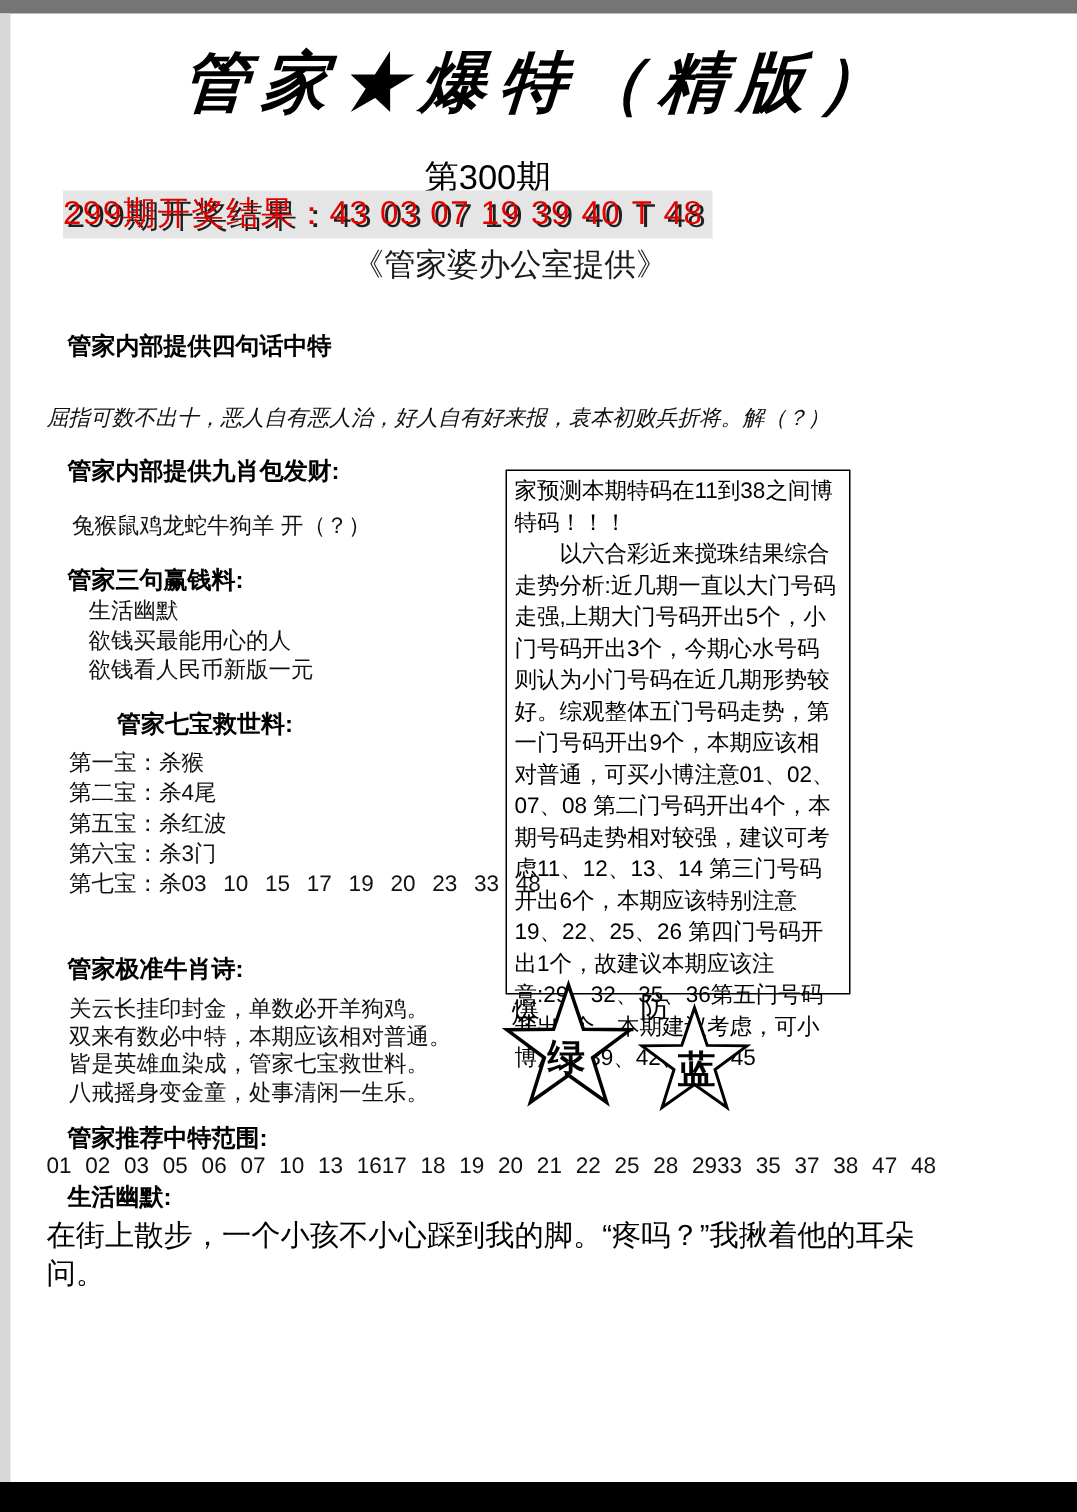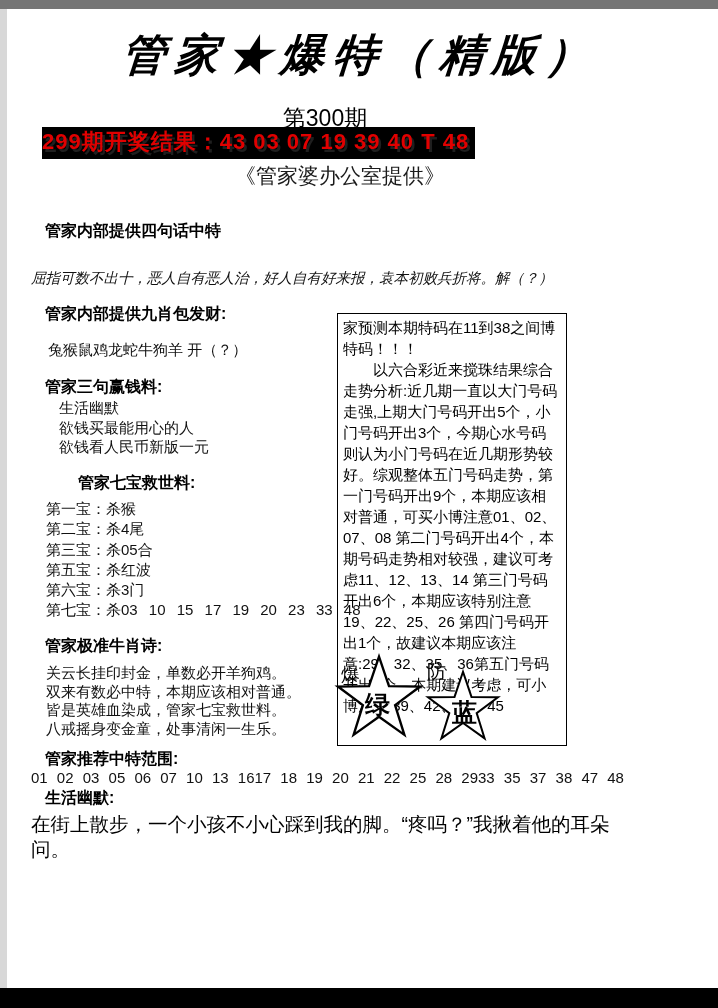--- a/index.html
+++ b/index.html
@@ -6,43 +6,43 @@
   #page{position:relative;width:718px;height:1008px;background:#ffffff;overflow:hidden;
         font-family:"Liberation Sans",sans-serif;color:#111;}
   .abs{position:absolute;}
   #topbar{left:0;top:0;width:718px;height:9px;background:#757575;}
   #leftstrip{left:0;top:9px;width:7px;height:999px;background:#d8d8d8;}
   #bottombar{left:0;top:988px;width:718px;height:20px;background:#000;}
   #masthead{left:60px;top:26px;width:600px;text-align:center;
             font-family:"DejaVu Serif",serif;font-weight:bold;font-style:italic;
             font-size:44px;letter-spacing:9px;transform:skewX(-4deg);color:#000;}
   #issue{left:240px;top:103px;width:170px;text-align:center;font-size:23px;color:#000;}
-  #result{left:42px;top:127px;background:#000000;padding:0 6px 2px 0;
-          font-size:22px;font-weight:700;color:#e10000;letter-spacing:1px;
+  #result{left:42px;top:127px;background:#e5e5e5;padding:0 6px 2px 0;
+          font-size:22px;font-weight:400;color:#e10000;letter-spacing:1px;
           text-shadow:2.5px 2.5px 0 #1f1f1f;white-space:nowrap;}
   #provider{left:200px;top:162px;width:280px;text-align:center;font-size:21px;
             font-family:"DejaVu Serif",serif;color:#1a1a1a;}
   .h{font-weight:bold;font-size:16px;color:#000;white-space:nowrap;}
   .body-txt{font-size:15px;color:#111;white-space:nowrap;}
   #sec1-h{left:45px;top:221px;}
   #sec1-c{left:31px;top:269px;font-size:14.5px;font-style:italic;}
   #sec2-h{left:45px;top:304px;}
   #sec2-c{left:48px;top:341px;}
   #sec3-h{left:45px;top:377px;}
   #sec3-list{left:59px;top:398px;line-height:19.5px;}
   #sec4-h{left:45px;top:473px;margin-left:33px;}
   #sec4-list{left:46px;top:499px;line-height:20.3px;word-spacing:7px;}
   #sec5-h{left:45px;top:636px;}
   #sec5-list{left:46px;top:664px;line-height:18.6px;}
   #sec6-h{left:45px;top:749px;}
   #sec6-c{left:31px;top:769px;word-spacing:5px;}
   #sec7-h{left:45px;top:788px;}
   #humor{left:31px;top:812px;width:610px;font-size:19.5px;line-height:25px;
          color:#000;white-space:normal;}
-  #analysis-box{left:337px;top:313px;width:230px;height:433px;border:1px solid #000;
+  #analysis-box{left:337px;top:313px;width:230px;height:350px;border:1px solid #000;
                 box-sizing:border-box;padding:3px 5px;font-size:15px;line-height:21px;
                 color:#000;}
   #analysis-box p{margin:0;}
   #analysis-p2{text-indent:2em;}
   .star-label{font-size:19px;color:#000;z-index:3;}
   #burst-label{left:341px;top:662px;}
   #guard-label{left:427px;top:659px;}
   .star-svg{z-index:2;}
   #star1{left:332px;top:651px;}
   #star2{left:423px;top:667px;}
@@ -76,21 +76,20 @@
   <div id="sec3-list" class="abs body-txt">
     <div>生活幽默</div>
     <div>欲钱买最能用心的人</div>
     <div>欲钱看人民币新版一元</div>
   </div>
 
   <div id="sec4-h" class="abs h">管家七宝救世料:</div>
   <div id="sec4-list" class="abs body-txt">
     <div>第一宝：杀猴</div>
     <div>第二宝：杀4尾</div>
-    <div>第三宝：杀05合</div>
     <div>第五宝：杀红波</div>
     <div>第六宝：杀3门</div>
     <div>第七宝：杀03 10 15 17 19 20 23 33 48</div>
   </div>
 
   <div id="sec5-h" class="abs h">管家极准牛肖诗:</div>
   <div id="sec5-list" class="abs body-txt">
     <div>关云长挂印封金，单数必开羊狗鸡。</div>
     <div>双来有数必中特，本期应该相对普通。</div>
     <div>皆是英雄血染成，管家七宝救世料。</div>

